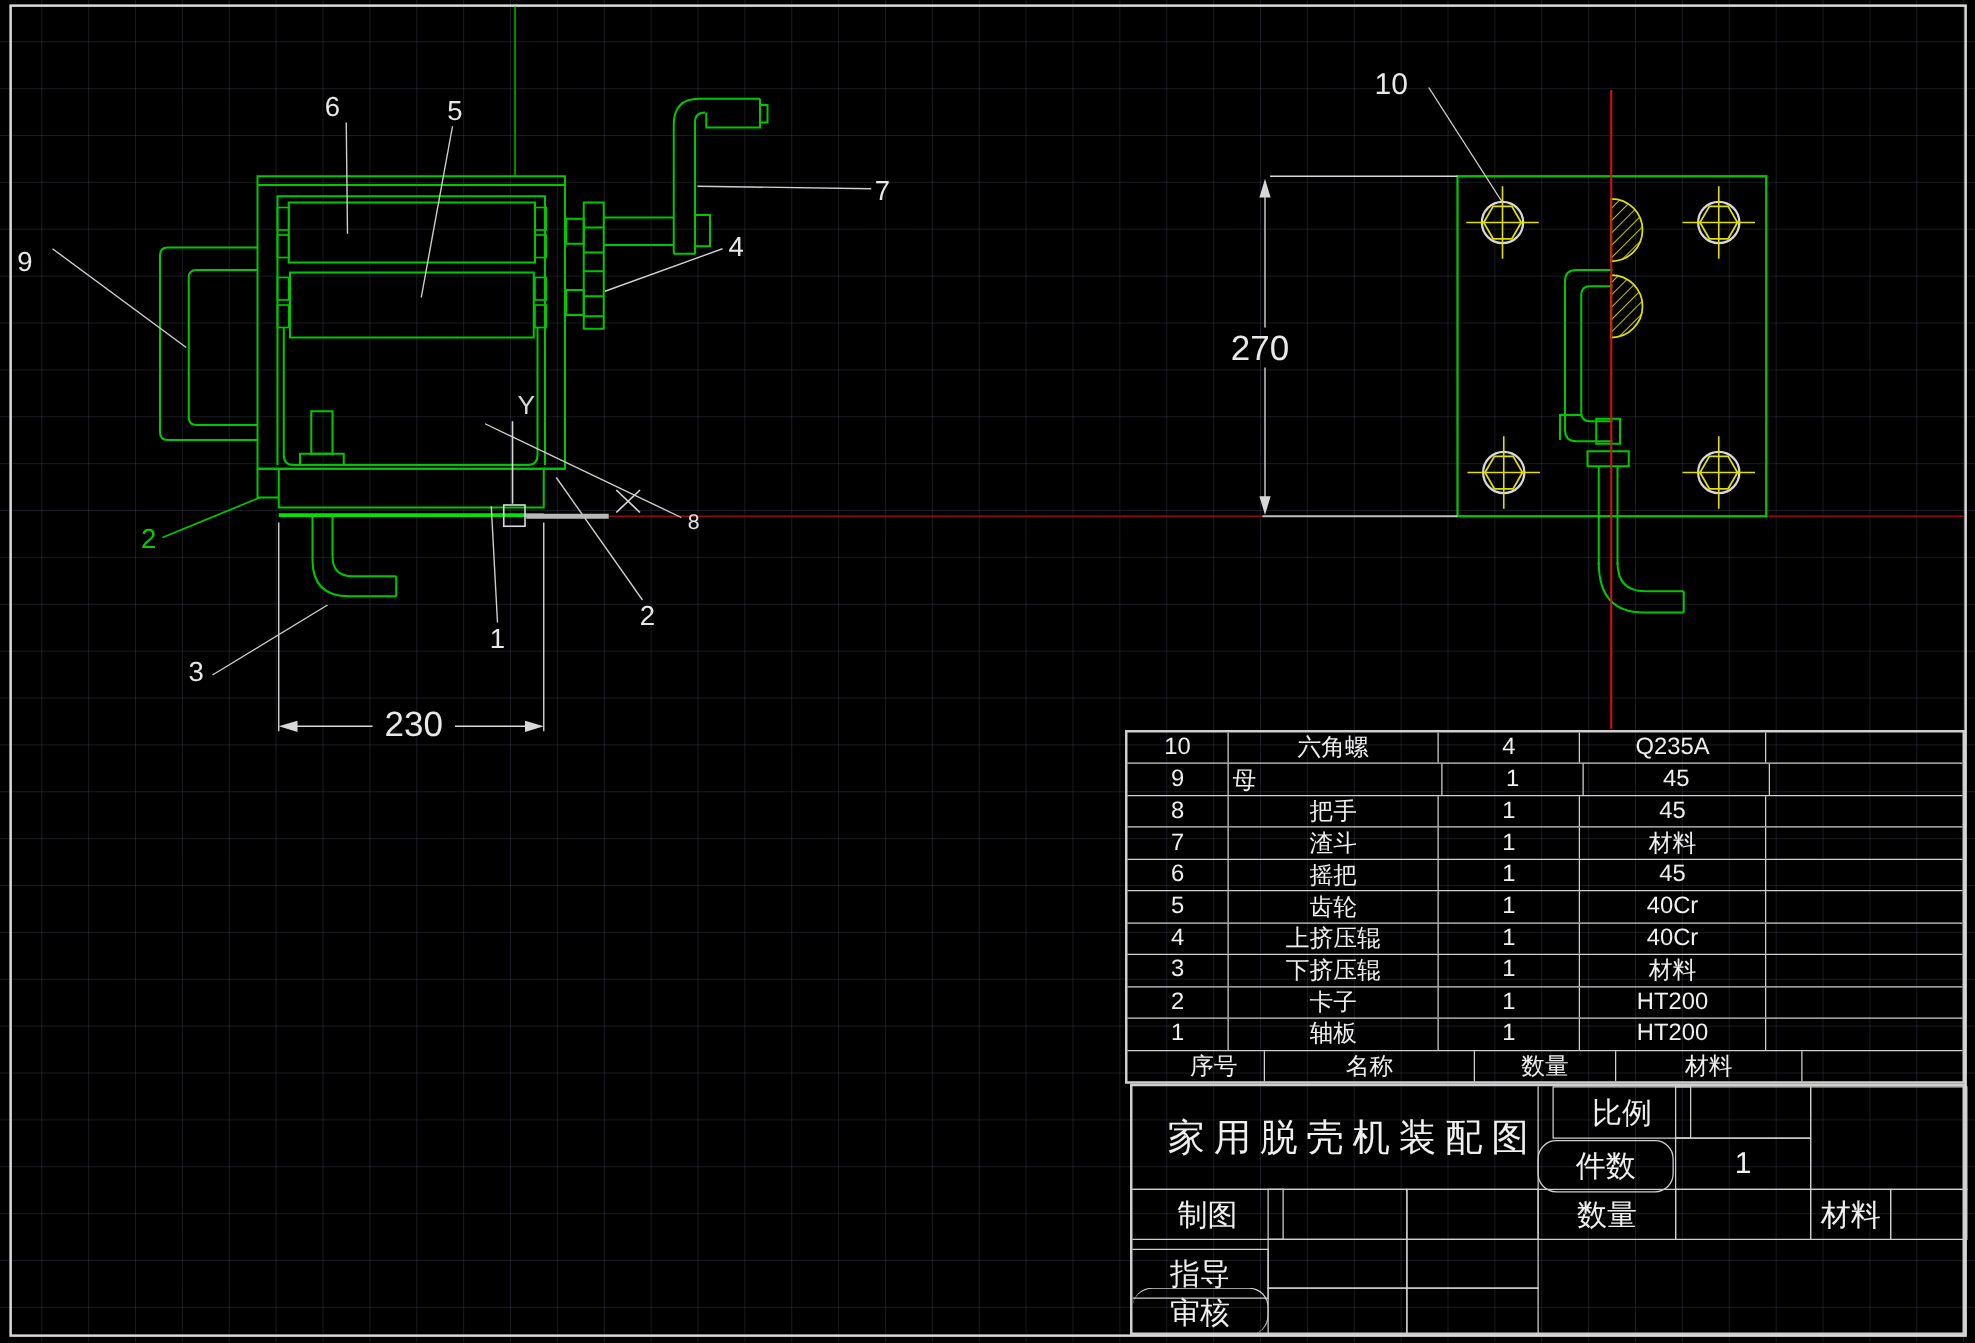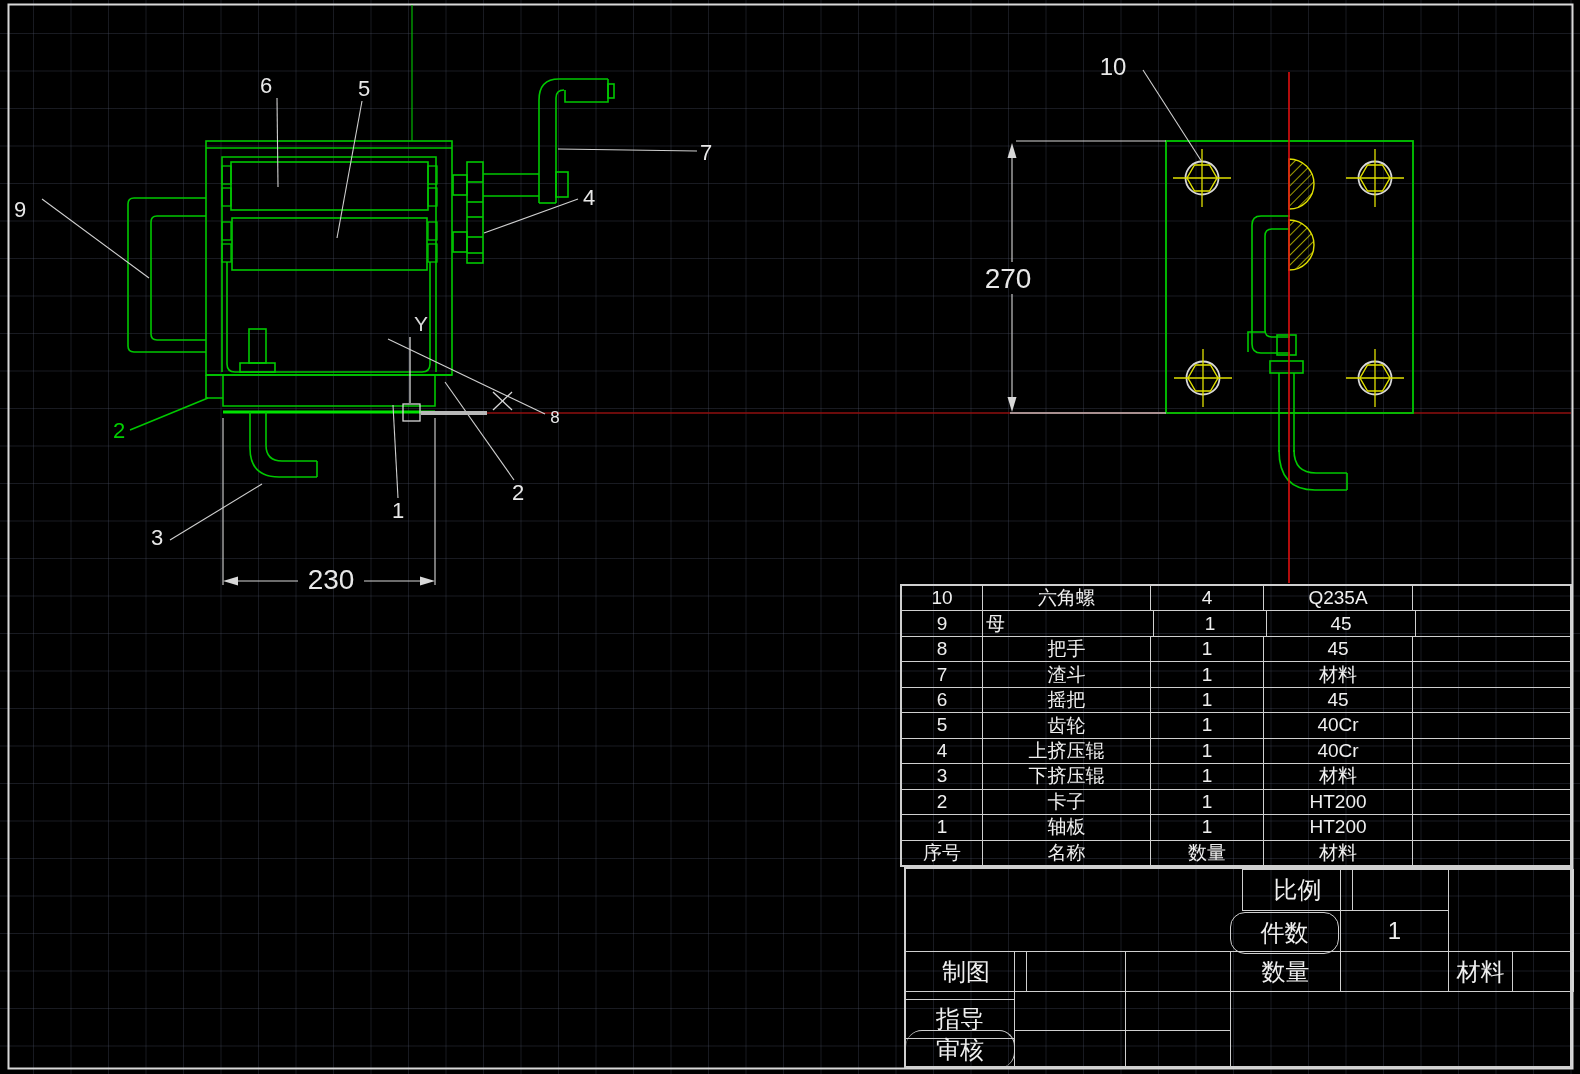--- a/index.html
+++ b/index.html
@@ -15,21 +15,21 @@
   svg{position:absolute;left:0;top:0;}
   svg text{font-family:"Liberation Sans",sans-serif;}
 
   
   .bom{
     position:absolute;left:900px;top:584px;width:672px;height:283px;
     border:2px solid #cfcfcf;box-sizing:border-box;
     display:flex;flex-direction:column;color:#efefef;font-size:19px;
   }
   .bom-row{display:flex;flex:1;border-bottom:1px solid #cfcfcf;min-height:0;}
-  .bom-row:last-child{border-bottom:none;}
+  .bom-row:last-child{border-bottom:none;padding-left:29px;}
   .bc{border-right:1px solid #cfcfcf;display:flex;align-items:center;justify-content:center;
       overflow:hidden;white-space:nowrap;}
   .c1{width:80px;}
   .c2{width:167px;}
   .c3{width:112px;}
   .c4{width:148px;}
   .c5{flex:1;border-right:none;}
   .name-left{justify-content:flex-start;padding-left:3px;}
 
   
@@ -297,20 +297,21 @@
   <div class="bom-row">
     <div class="bc c1">序号</div>
     <div class="bc c2">名称</div>
     <div class="bc c3">数量</div>
     <div class="bc c4">材料</div>
     <div class="bc c5"></div>
   </div>
 </div>
 
 <div class="tblock">
+  <div class="tc t-title">家用脱壳机装配图</div>
 
   <div class="tc" style="left:336px;top:0;width:111px;height:42px;">比例</div>
   <div class="tc" style="left:434px;top:0;width:109px;height:42px;"></div>
   <div class="tc" style="left:542px;top:0;width:126px;height:83px;"></div>
 
   <div class="tc" style="left:324px;top:43px;width:109px;height:42px;border-radius:15px;">件数</div>
   <div class="tc" style="left:434px;top:41px;width:109px;height:42px;">1</div>
 
   <div class="tc" style="left:324px;top:82px;width:111px;height:41px;">数量</div>
   <div class="tc" style="left:434px;top:82px;width:109px;height:41px;"></div>

